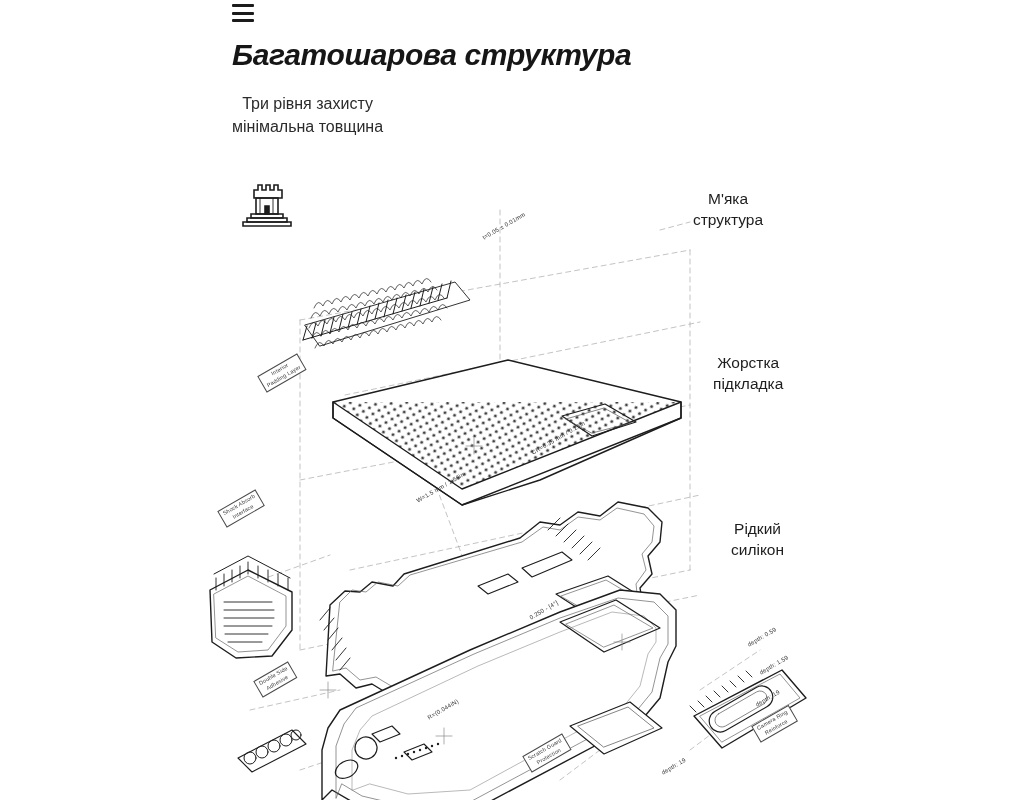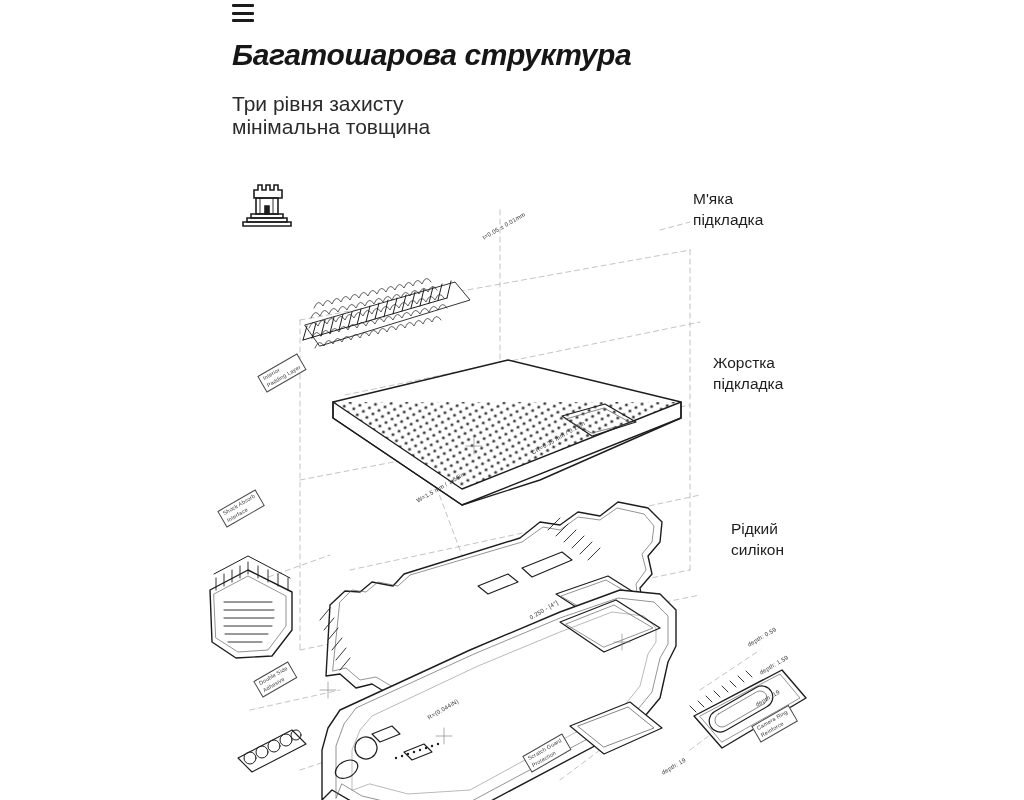--- a/index.html
+++ b/index.html
@@ -7,20 +7,21 @@
     margin: 0; padding: 0;
     width: 1024px; height: 800px;
     background: #ffffff;
     font-family: "Liberation Sans", sans-serif;
     overflow: hidden;
   }
   .page {
     position: relative;
     width: 857px; height: 800px;
     background: #ffffff;
+    text-align: center;
   }
 
   
   .menu-icon {
     position: absolute;
     left: 232px; top: 4px;
     width: 22px; height: 18px;
     display: flex; flex-direction: column; justify-content: space-between;
   }
   .menu-icon span {
@@ -35,21 +36,21 @@
     font-weight: bold;
     font-style: italic;
     letter-spacing: -0.4px;
     color: #161616;
     white-space: nowrap;
   }
 
   .subtitle {
     position: absolute;
     left: 232px; top: 92px;
-    font-size: 21px;
+    font-size: 16px;
     line-height: 23px;
     color: #2b2b2b;
     white-space: pre-line;
   }
 
   
   .castle-icon {
     position: absolute;
     left: 234px; top: 176px;
     width: 66px; height: 52px;
@@ -115,21 +116,21 @@
       <path d="M22 22 h22 v16 h-22 z"></path>
       <path d="M31 30 h4 v8 h-4 z" fill="#1d1d1d"></path>
       <path d="M17 38 h32 v4 h-32 z"></path>
       <path d="M13 42 h40 v4 h-40 z"></path>
       <path d="M9 46 h48 v4 h-48 z"></path>
       <path d="M26 22 v16 M39 22 v16" stroke-width="0.9"></path>
     </svg>
   </div>
 
   <div class="callout c1">М'яка
-підкладка</div>
+структура</div>
   <div class="callout c2">Жорстка
 підкладка</div>
   <div class="callout c3">Рідкий
 силікон</div>
 
   <div class="diagram">
     <svg viewBox="0 0 1024 650" width="1024" height="650" fill="none" stroke="#1d1d1d" stroke-width="1.4" stroke-linejoin="round" stroke-linecap="round">
 
       <defs>
         <pattern id="dots" width="7" height="7" patternUnits="userSpaceOnUse" patternTransform="rotate(-30)">

